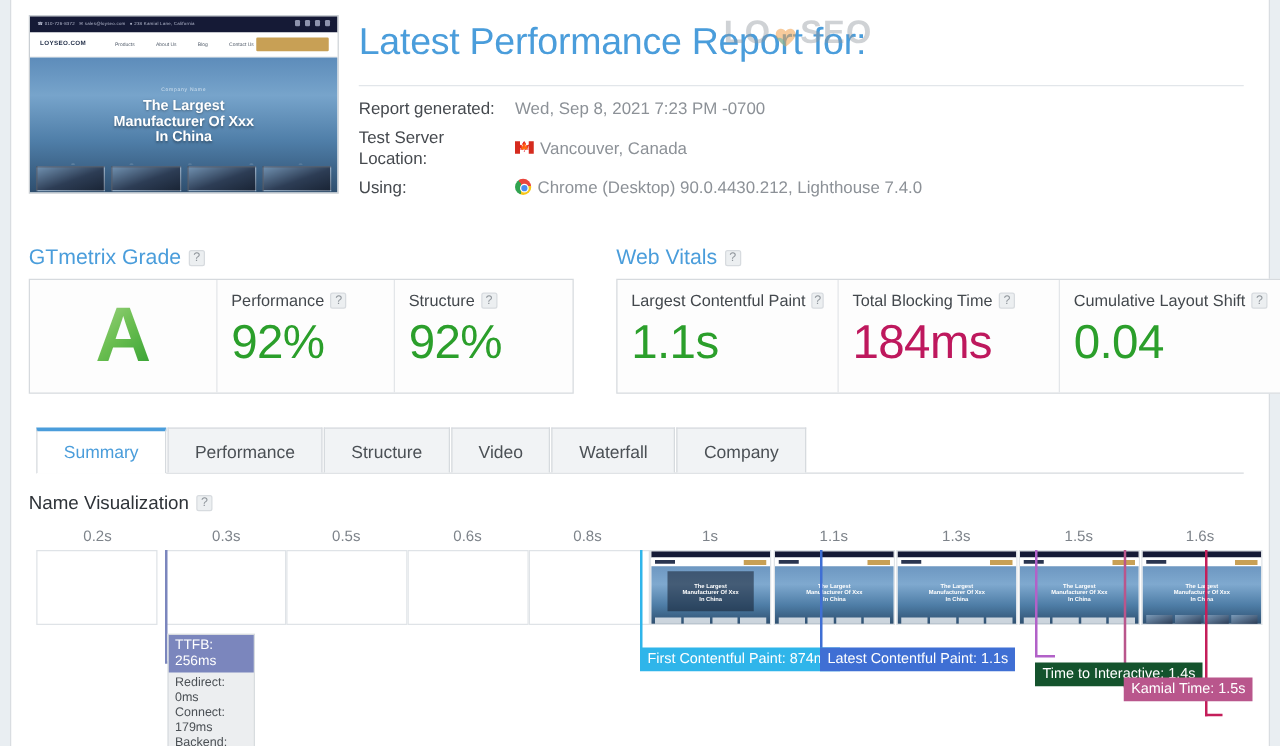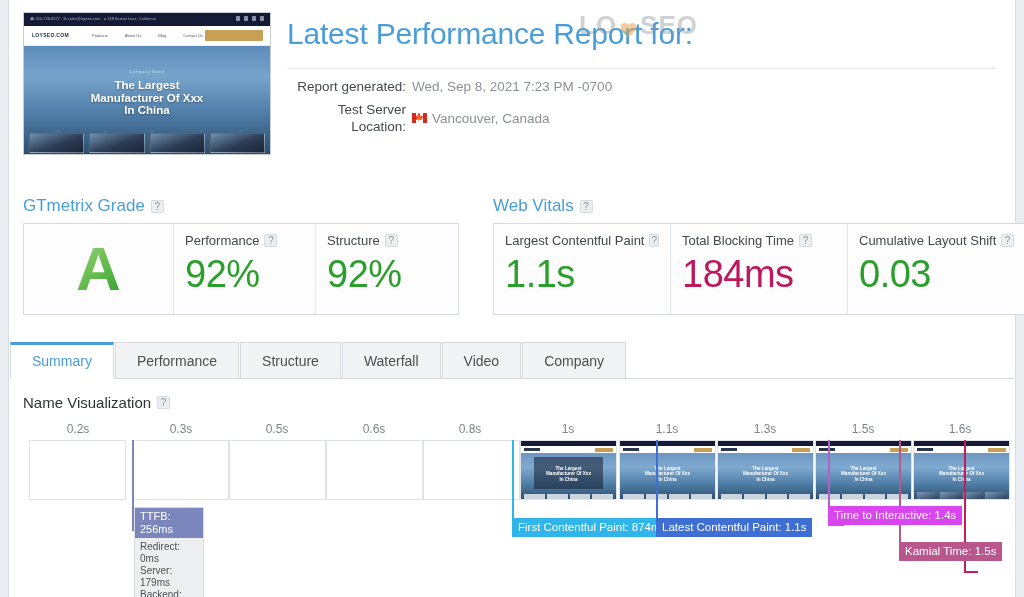--- a/index.html
+++ b/index.html
@@ -107,21 +107,21 @@
   .wm-heart {
     display: inline-block; width: 21px; height: 21px; position: relative; top: 1px;
   }
   .header-sep {
     margin: 16px 0 0 278px; margin-right: 20px;
     border-top: 1px solid #e2e6ea;
   }
   .meta { margin-left: 278px; padding-top: 9px; font-size: 13.5px; }
   .meta-row { display: flex; margin-bottom: 6px; line-height: 17px; }
   .meta-label {
-    width: 125px; text-align: right; color: #45494e; padding-right: 6px; flex: none;
+    width: 125px; color: #45494e; padding-right: 6px; flex: none;
   }
   .meta-value { color: #8c9197; display: flex; align-items: center; gap: 5px; }
   .flag-ca {
     width: 15px; height: 10px; position: relative; display: inline-block;
     background: #fff; border: 0px;
     flex: none;
   }
   .flag-ca::before, .flag-ca::after {
     content: ""; position: absolute; top: 0; width: 4px; height: 10px; background: #d52b1e;
   }
@@ -175,21 +175,21 @@
     font-size: 13px; color: #43484d; display: flex; align-items: center; gap: 5px;
     white-space: nowrap;
   }
   .metric-value {
     font-size: 38px; line-height: 46px; margin-top: 3px; font-weight: normal;
     letter-spacing: -.5px;
   }
   .wv-cell { width: 177px; }
 
   
-  .tabs-wrap { padding: 0 1px; margin-top: 27px; }
+  .tabs-wrap { padding: 0 20px; margin-top: 27px; }
   .tabs { display: flex; border-bottom: 1px solid #d6dade; }
   .tab {
     padding: 10px 21px 9px 21px; font-size: 14px; color: #4b5055;
     background: #f1f3f5; border: 1px solid #d6dade; border-bottom: none;
     margin-right: 1px; cursor: pointer;
   }
   .tab.active {
     background: #ffffff; color: #4a9ddb;
     border-top: 3px solid #4a9ddb; padding-top: 8px;
     margin-bottom: -1px; border-bottom: 1px solid #ffffff;
@@ -327,20 +327,27 @@
       </div>
       <div class="meta-row">
         <div class="meta-label">Test Server Location:</div>
         <div class="meta-value">
           <span class="flag-ca">
               <span class="flag-leaf">🍁</span>
             </span>
           <span>Vancouver, Canada</span>
         </div>
       </div>
+      <div class="meta-row">
+        <div class="meta-label">Using:</div>
+        <div class="meta-value">
+          <span class="chrome-ico"></span>
+          <span>Chrome (Desktop) 90.0.4430.212, Lighthouse 7.4.0</span>
+        </div>
+      </div>
     </div>
   </div>
 
   <div class="scores">
 
     <div class="score-block">
       <div class="block-head">
         <span>GTmetrix Grade</span>
         <span class="q">?</span>
       </div>
@@ -383,33 +390,33 @@
             <span>Total Blocking Time</span>
             <span class="q">?</span>
           </div>
           <div class="metric-value" style="color:#be185d">184ms</div>
         </div>
         <div class="metric-cell wv-cell">
           <div class="metric-label">
             <span>Cumulative Layout Shift</span>
             <span class="q">?</span>
           </div>
-          <div class="metric-value" style="color:#2b9f2b">0.03</div>
+          <div class="metric-value" style="color:#2b9f2b">0.04</div>
         </div>
       </div>
     </div>
   </div>
 
   <div class="tabs-wrap">
     <div class="tabs">
       <div class="tab active">Summary</div>
       <div class="tab">Performance</div>
       <div class="tab">Structure</div>
+      <div class="tab">Video</div>
       <div class="tab">Waterfall</div>
-      <div class="tab">Video</div>
       <div class="tab">Company</div>
     </div>
   </div>
 
   <div class="sv-head">
     <span>Name Visualization</span>
     <span class="q">?</span>
   </div>
 
   <div class="timeline">
@@ -537,24 +544,24 @@
     <div style="position:absolute;left:489px;top:102px;width:16px;height:1.6px;background:#2fb5ea"></div>
     <div style="position:absolute;left:633px;top:102px;width:16px;height:1.6px;background:#3f6fd4"></div>
     <div style="position:absolute;left:805px;top:102px;width:16px;height:1.6px;background:#b261c8"></div>
     <div style="position:absolute;left:876px;top:126px;width:16px;height:1.6px;background:#b9568c"></div>
     <div style="position:absolute;left:941px;top:149px;width:14px;height:1.6px;background:#c41e5a"></div>
 
     <div class="ttfb-box" style="left:111px; top:85px">
       <div class="ttfb-head">TTFB: 256ms</div>
       <div class="ttfb-body">
         <div>Redirect: 0ms</div>
-        <div>Server: 179ms</div>
+        <div>Connect: 179ms</div>
         <div>Backend: 77ms</div>
       </div>
     </div>
 
     <div class="lbl" style="left:489px; top:96px; background:#2fb5ea">First Contentful Paint: 874ms</div>
     <div class="lbl" style="left:633px; top:96px; background:#3f6fd4">Latest Contentful Paint: 1.1s</div>
-    <div class="lbl" style="left:805px; top:84px; background:#d946ef">Time to Interactive: 1.4s</div>
+    <div class="lbl" style="left:805px; top:108px; background:#14532d">Time to Interactive: 1.4s</div>
     <div class="lbl" style="left:876px; top:120px; background:#b9568c">Kamial Time: 1.5s</div>
   </div>
 
 </div>
 
 </body></html>

